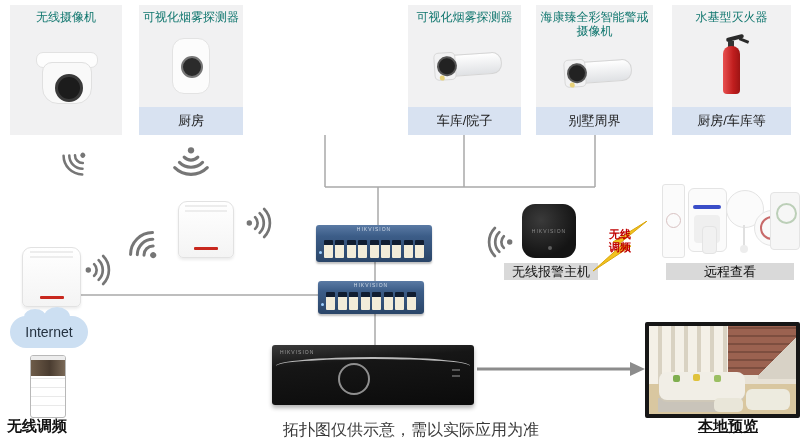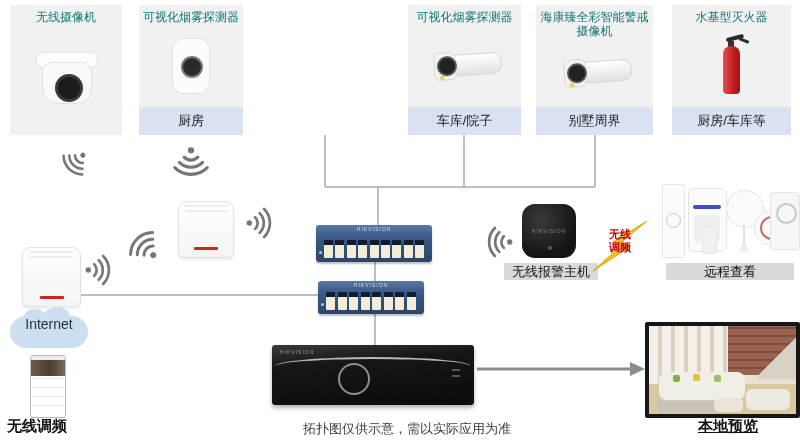--- a/index.html
+++ b/index.html
@@ -42,21 +42,21 @@
   .wifi{position:absolute;}
   .wifi svg{display:block;width:100%;height:100%;}
   
   .router{position:absolute;background:linear-gradient(#ffffff,#f4f4f4);border:1px solid #e2e2e2;
     border-radius:9px 9px 5px 5px;box-shadow:0 2px 3px rgba(0,0,0,0.08);}
   .router .vents{position:absolute;top:3px;left:12%;right:12%;height:10px;
     background:repeating-linear-gradient(180deg,#ededed 0 2px,transparent 2px 5px);}
   .router .logo{position:absolute;bottom:7px;left:50%;transform:translateX(-50%);width:24px;height:3px;background:#c8281e;border-radius:1px;}
   
   .cloud{position:absolute;background:var(--cloud-blue,#ccdff2);border-radius:16px;
-    display:flex;align-items:flex-start;justify-content:center;font-size:14px;color:#24313f;}
+    display:flex;align-items:center;justify-content:center;font-size:14px;color:#24313f;}
   .cloud:before{content:"";position:absolute;top:-7px;left:14px;width:22px;height:16px;background:var(--cloud-blue,#ccdff2);border-radius:50%;}
   .cloud:after{content:"";position:absolute;top:-9px;left:34px;width:26px;height:20px;background:var(--cloud-blue,#ccdff2);border-radius:50%;}
   .cloud span{position:relative;z-index:1;}
   .phone{position:absolute;background:#fff;border:1px solid #b8b8b8;border-radius:3px;overflow:hidden;}
   .phone .pbar{height:4px;background:#ececec;}
   .phone .pimg{height:16px;background:linear-gradient(90deg,#6e5c49,#4a3c30 55%,#7a6957);}
   .phone .pgrid{height:38px;background:
     repeating-linear-gradient(0deg,#fff 0 8px,#e9e9e9 8px 9px),
     repeating-linear-gradient(90deg,#fff 0 7px,#eee 7px 8px);}
   
@@ -97,21 +97,21 @@
   .tv .rug{position:absolute;left:6%;bottom:2%;width:46%;height:16%;background:#c9c4ba;}
   .tv .sofa1{position:absolute;left:7%;bottom:16%;width:58%;height:32%;background:#f1eee6;border-radius:8px;box-shadow:0 2px 0 #cfc8b8;}
   .tv .sofa2{position:absolute;right:4%;bottom:4%;width:30%;height:24%;background:#edebdf;border-radius:6px;}
   .tv .sofa3{position:absolute;right:36%;bottom:2%;width:20%;height:16%;background:#e9e6d9;border-radius:5px;}
   .tv .p1,.tv .p2,.tv .p3{position:absolute;width:7px;height:7px;border-radius:2px;}
   .tv .p1{left:16%;bottom:36%;background:#7fae4f;}
   .tv .p2{left:30%;bottom:38%;background:#e0c23c;}
   .tv .p3{left:44%;bottom:36%;background:#9bbf63;}
   
   .big-label{position:absolute;font-size:15px;font-weight:bold;color:#111;}
-  .disclaimer{position:absolute;font-size:13px;color:#3a3a3a;margin-left:20px;}
+  .disclaimer{position:absolute;font-size:16px;color:#3a3a3a;}
   svg.lines{position:absolute;left:0;top:0;pointer-events:none;}
 </style>
 </head>
 <body>
 
 <div id="canvas">
 
   <svg class="lines" width="800" height="440">
     <g stroke="#a8a8a8" stroke-width="1.5" fill="none">
       <path d="M325 135 V187"></path>

